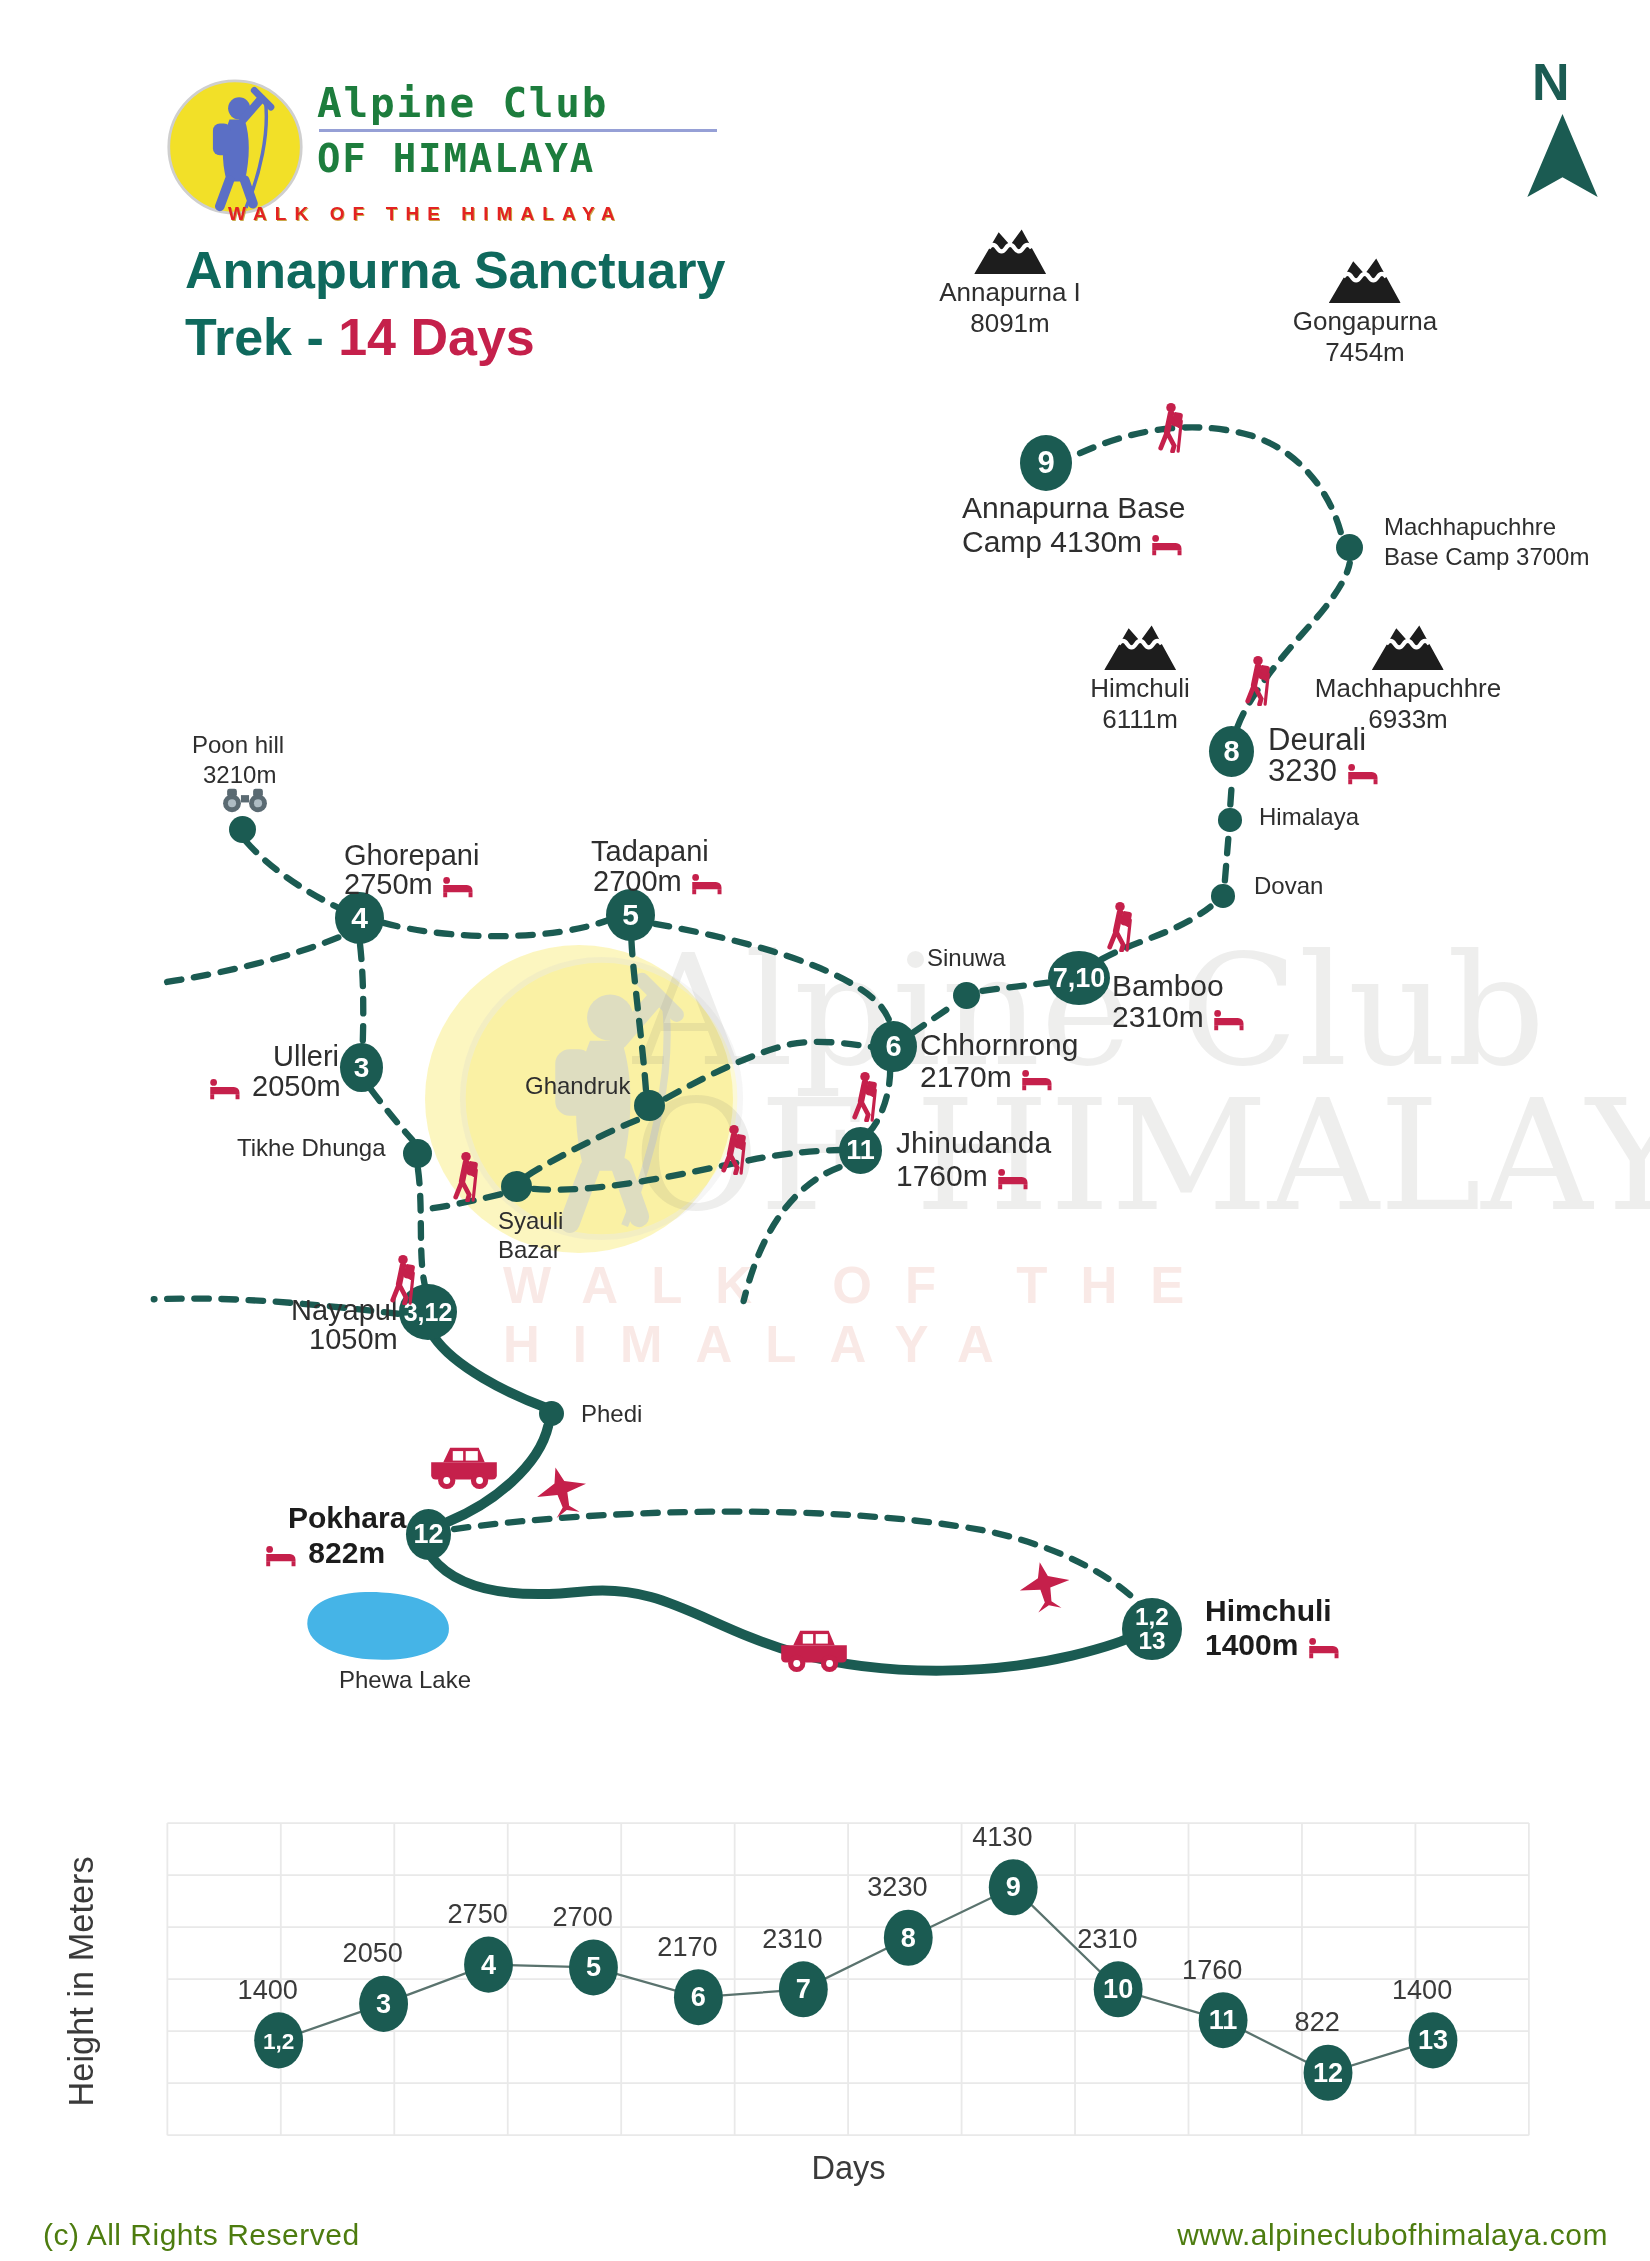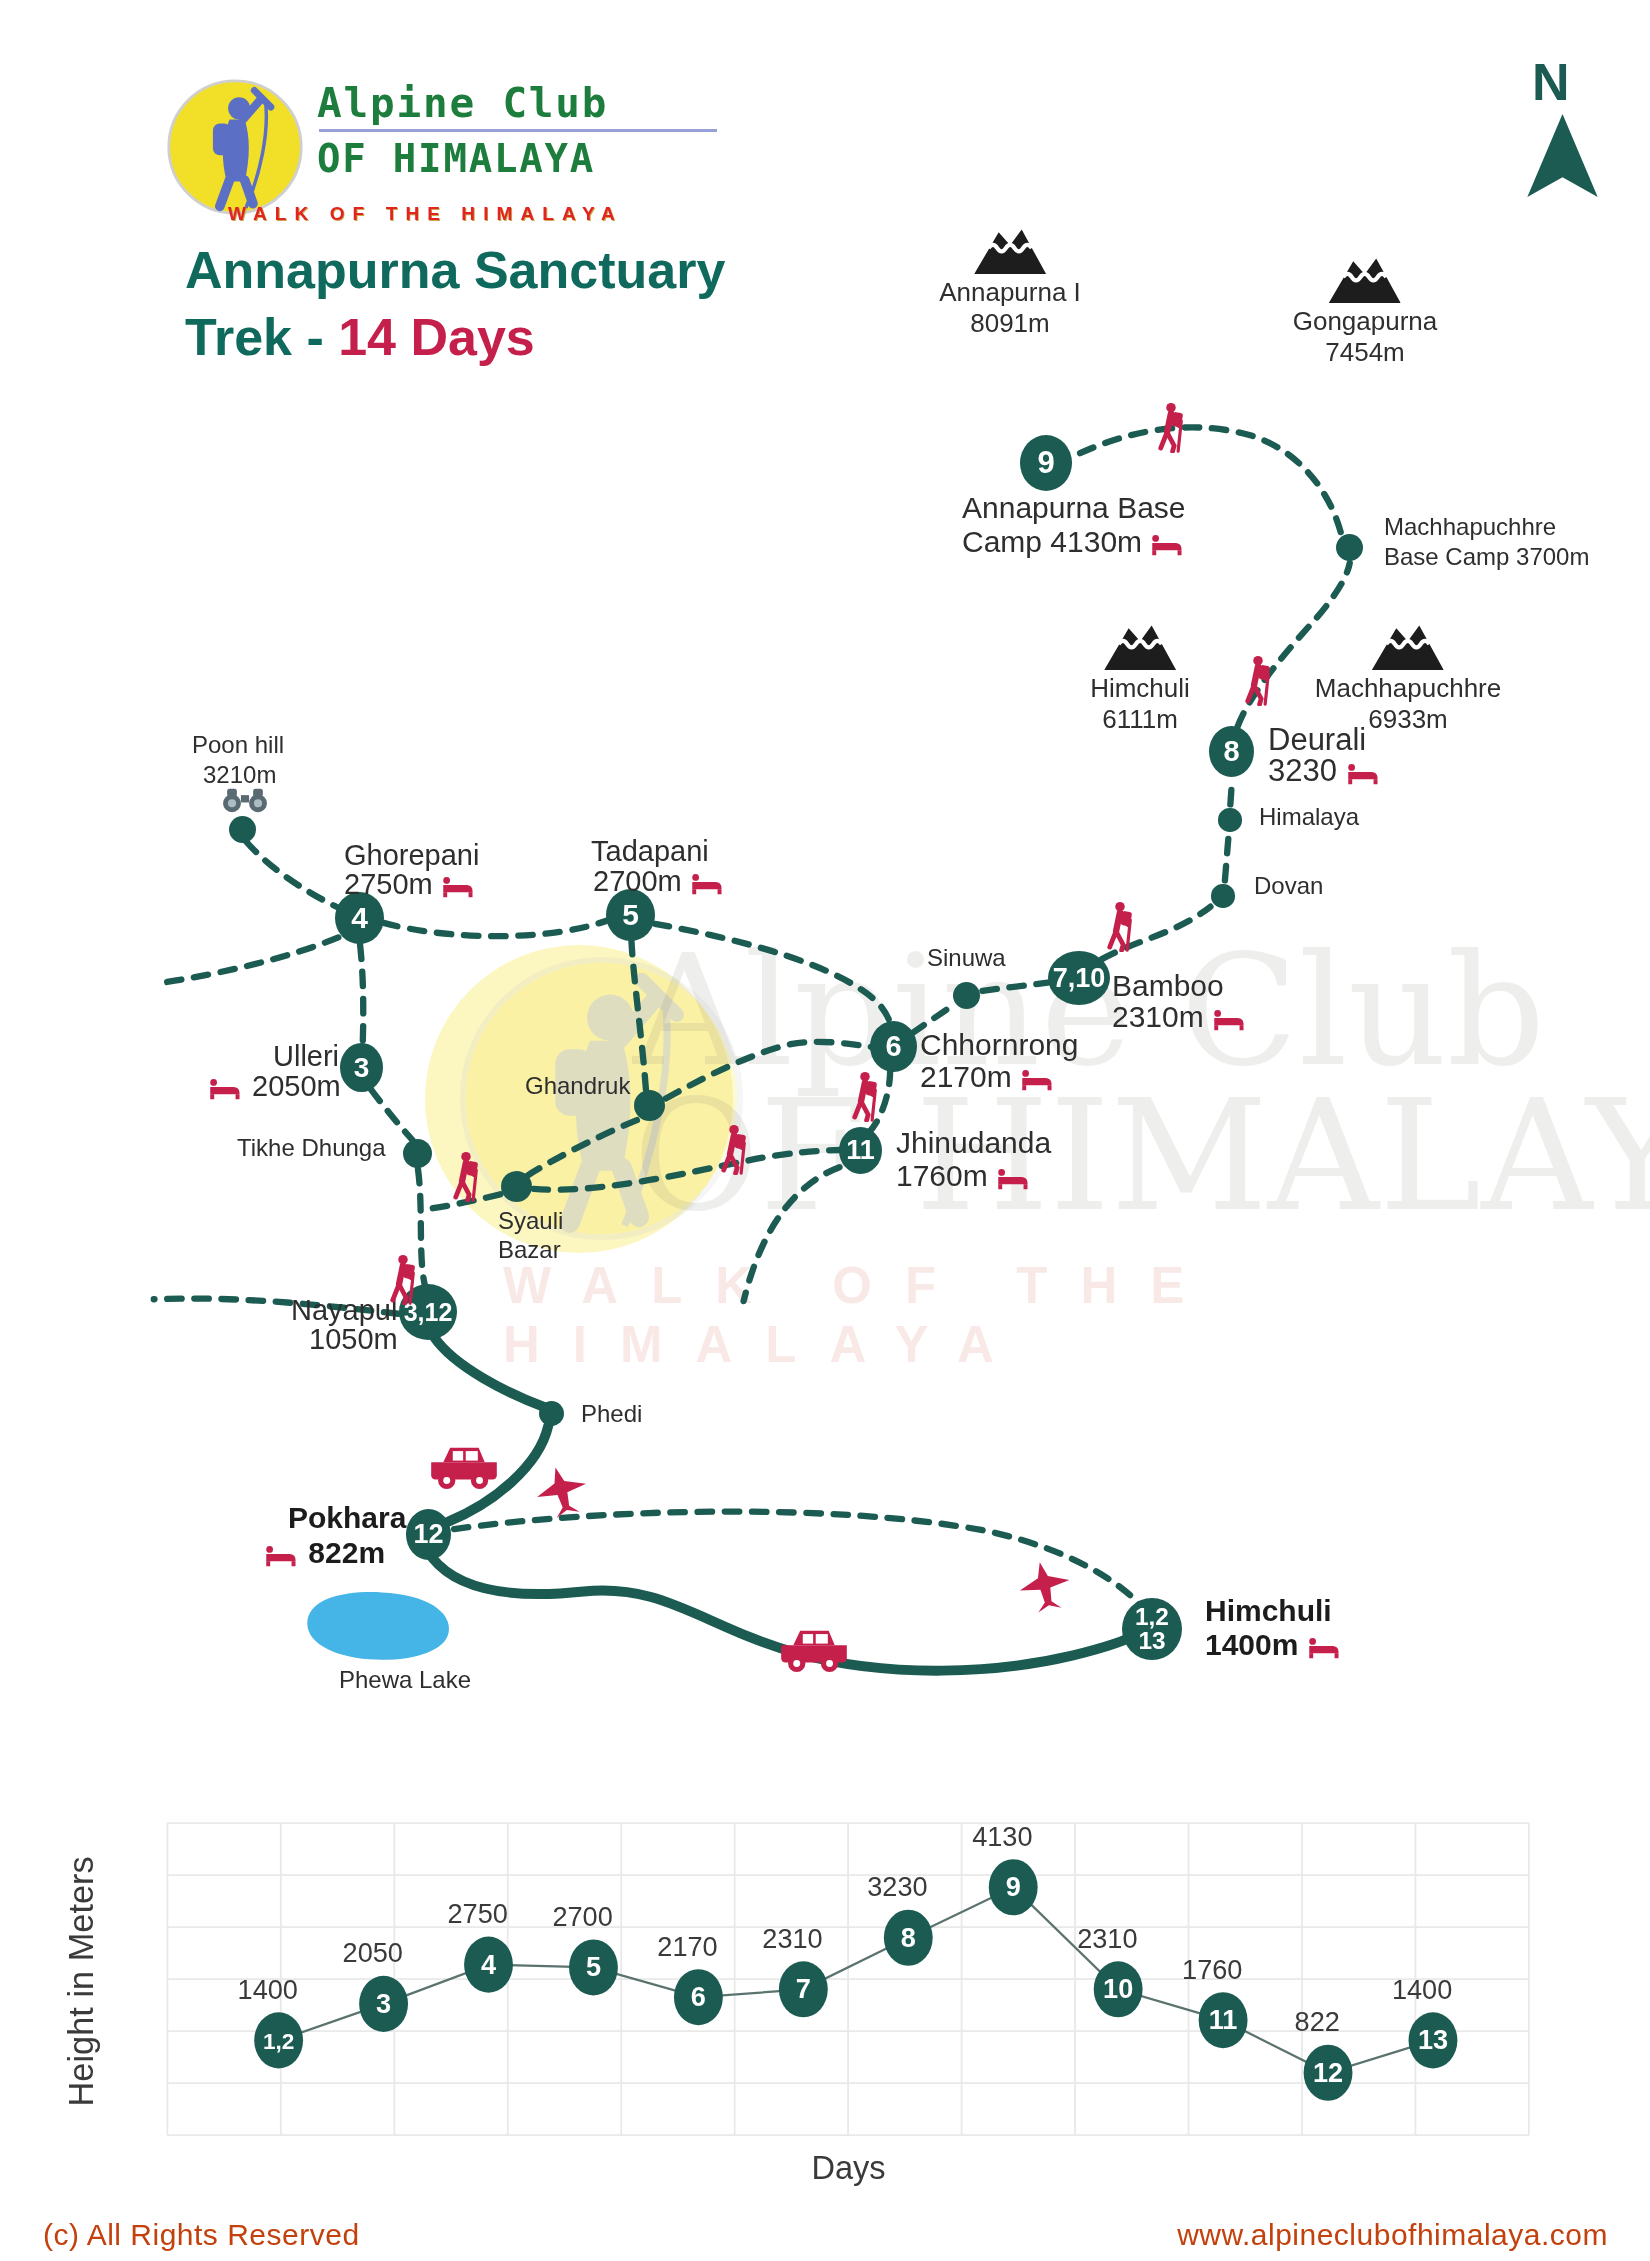--- a/index.html
+++ b/index.html
@@ -37,21 +37,21 @@
   #wm-circle{left:425px;top:945px;width:308px;height:308px;border-radius:50%;
              background:rgba(244,226,45,0.30);}
   #wm-climber{left:457px;top:954px;width:289px;height:289px;opacity:0.18;}
   .wm-text{font-family:"DejaVu Serif",serif;color:rgba(125,125,118,0.13);font-size:154px;
            white-space:nowrap;font-weight:400;}
   #wm-line1{left:633px;top:921px;}
   #wm-line2{left:633px;top:1066px;}
   #wm-line3{left:503px;top:1256px;font-family:"Liberation Sans",sans-serif;
             font-size:51px;font-weight:700;letter-spacing:33px;color:rgba(205,85,60,0.13);}
   
-  .footer-text{font-size:30px;color:#c2410c;font-weight:400;letter-spacing:0.5px;text-align:center;}
+  .footer-text{font-size:30px;color:#4d7c0f;font-weight:400;letter-spacing:0.5px;text-align:center;}
   #footer-left{left:43px;top:2218px;}
   #footer-right{right:43px;top:2218px;}
 </style>
 </head>
 <body>
 
 <div id="page">
 
   <svg width="0" height="0" style="position:absolute" aria-hidden="true">
     <defs>

